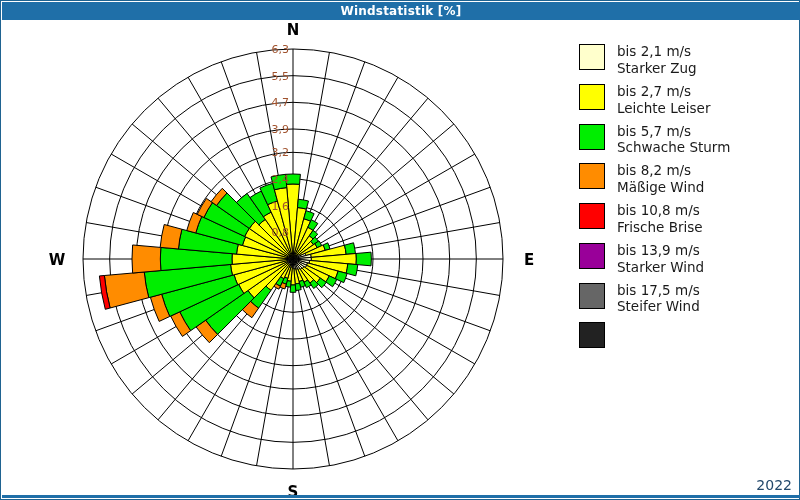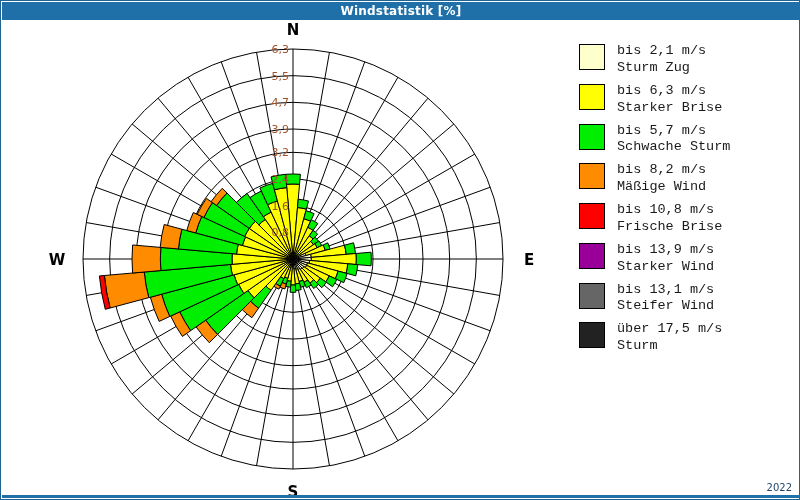--- a/index.html
+++ b/index.html
@@ -25,42 +25,42 @@
   }
   #bottombar{
     position:absolute;left:1px;bottom:1px;width:798px;height:3px;
     background:#1f6fa8;
   }
   #plot{
     position:absolute;left:0;top:19px;width:560px;height:478px;
   }
   #yearlabel{
     position:absolute;right:7px;bottom:6px;
-    font-size:10px;color:#23486b;
+    font-size:14px;color:#23486b;
   }
   #legend{
     position:absolute;left:578px;top:42px;width:215px;
   }
   .leg-row{
     display:flex;align-items:flex-start;
     margin-bottom:6px;
   }
   .leg-swatch{
     width:26px;height:26px;
     box-sizing:border-box;
     border:1px solid #000000;
     flex:0 0 auto;
     margin-right:12px;
     margin-top:1px;
   }
   .leg-text{
     font-size:13.5px;color:#1a1a1a;line-height:1.25;
     white-space:nowrap;
   }
-  .leg-text div{display:block;font-family:Liberation Mono, monospace;}
+  .leg-text div{display:block;}
   .compass{
     font-size:15px;font-weight:bold;fill:#000000;
   }
   .rlabel{
     font-size:11px;fill:#a0522d;
   }
 </style>
 </head>
 <body>
 
@@ -248,28 +248,28 @@
           <text x="528" y="245" text-anchor="middle" class="compass">E</text>
         </g>
       </svg>
   </div>
 
   <div id="legend">
       <div class="leg-row">
         <div class="leg-swatch" style="background: rgb(255, 255, 204);"></div>
         <div class="leg-text">
           <div>bis 2,1 m/s</div>
-          <div>Sturm Zug</div>
+          <div>Starker Zug</div>
         </div>
       </div>
       <div class="leg-row">
         <div class="leg-swatch" style="background: rgb(255, 255, 0);"></div>
         <div class="leg-text">
-          <div>bis 6,3 m/s</div>
-          <div>Starker Brise</div>
+          <div>bis 2,7 m/s</div>
+          <div>Leichte Leiser</div>
         </div>
       </div>
       <div class="leg-row">
         <div class="leg-swatch" style="background: rgb(0, 238, 0);"></div>
         <div class="leg-text">
           <div>bis 5,7 m/s</div>
           <div>Schwache Sturm</div>
         </div>
       </div>
       <div class="leg-row">
@@ -289,29 +289,25 @@
       <div class="leg-row">
         <div class="leg-swatch" style="background: rgb(153, 0, 153);"></div>
         <div class="leg-text">
           <div>bis 13,9 m/s</div>
           <div>Starker Wind</div>
         </div>
       </div>
       <div class="leg-row">
         <div class="leg-swatch" style="background: rgb(102, 102, 102);"></div>
         <div class="leg-text">
-          <div>bis 13,1 m/s</div>
+          <div>bis 17,5 m/s</div>
           <div>Steifer Wind</div>
         </div>
       </div>
       <div class="leg-row">
         <div class="leg-swatch" style="background: rgb(34, 34, 34);"></div>
-        <div class="leg-text">
-          <div>über 17,5 m/s</div>
-          <div>Sturm</div>
-        </div>
       </div>
     </div>
 
   <div id="yearlabel">2022</div>
 
   <div id="bottombar"></div>
 </div>
 
 </body></html>

